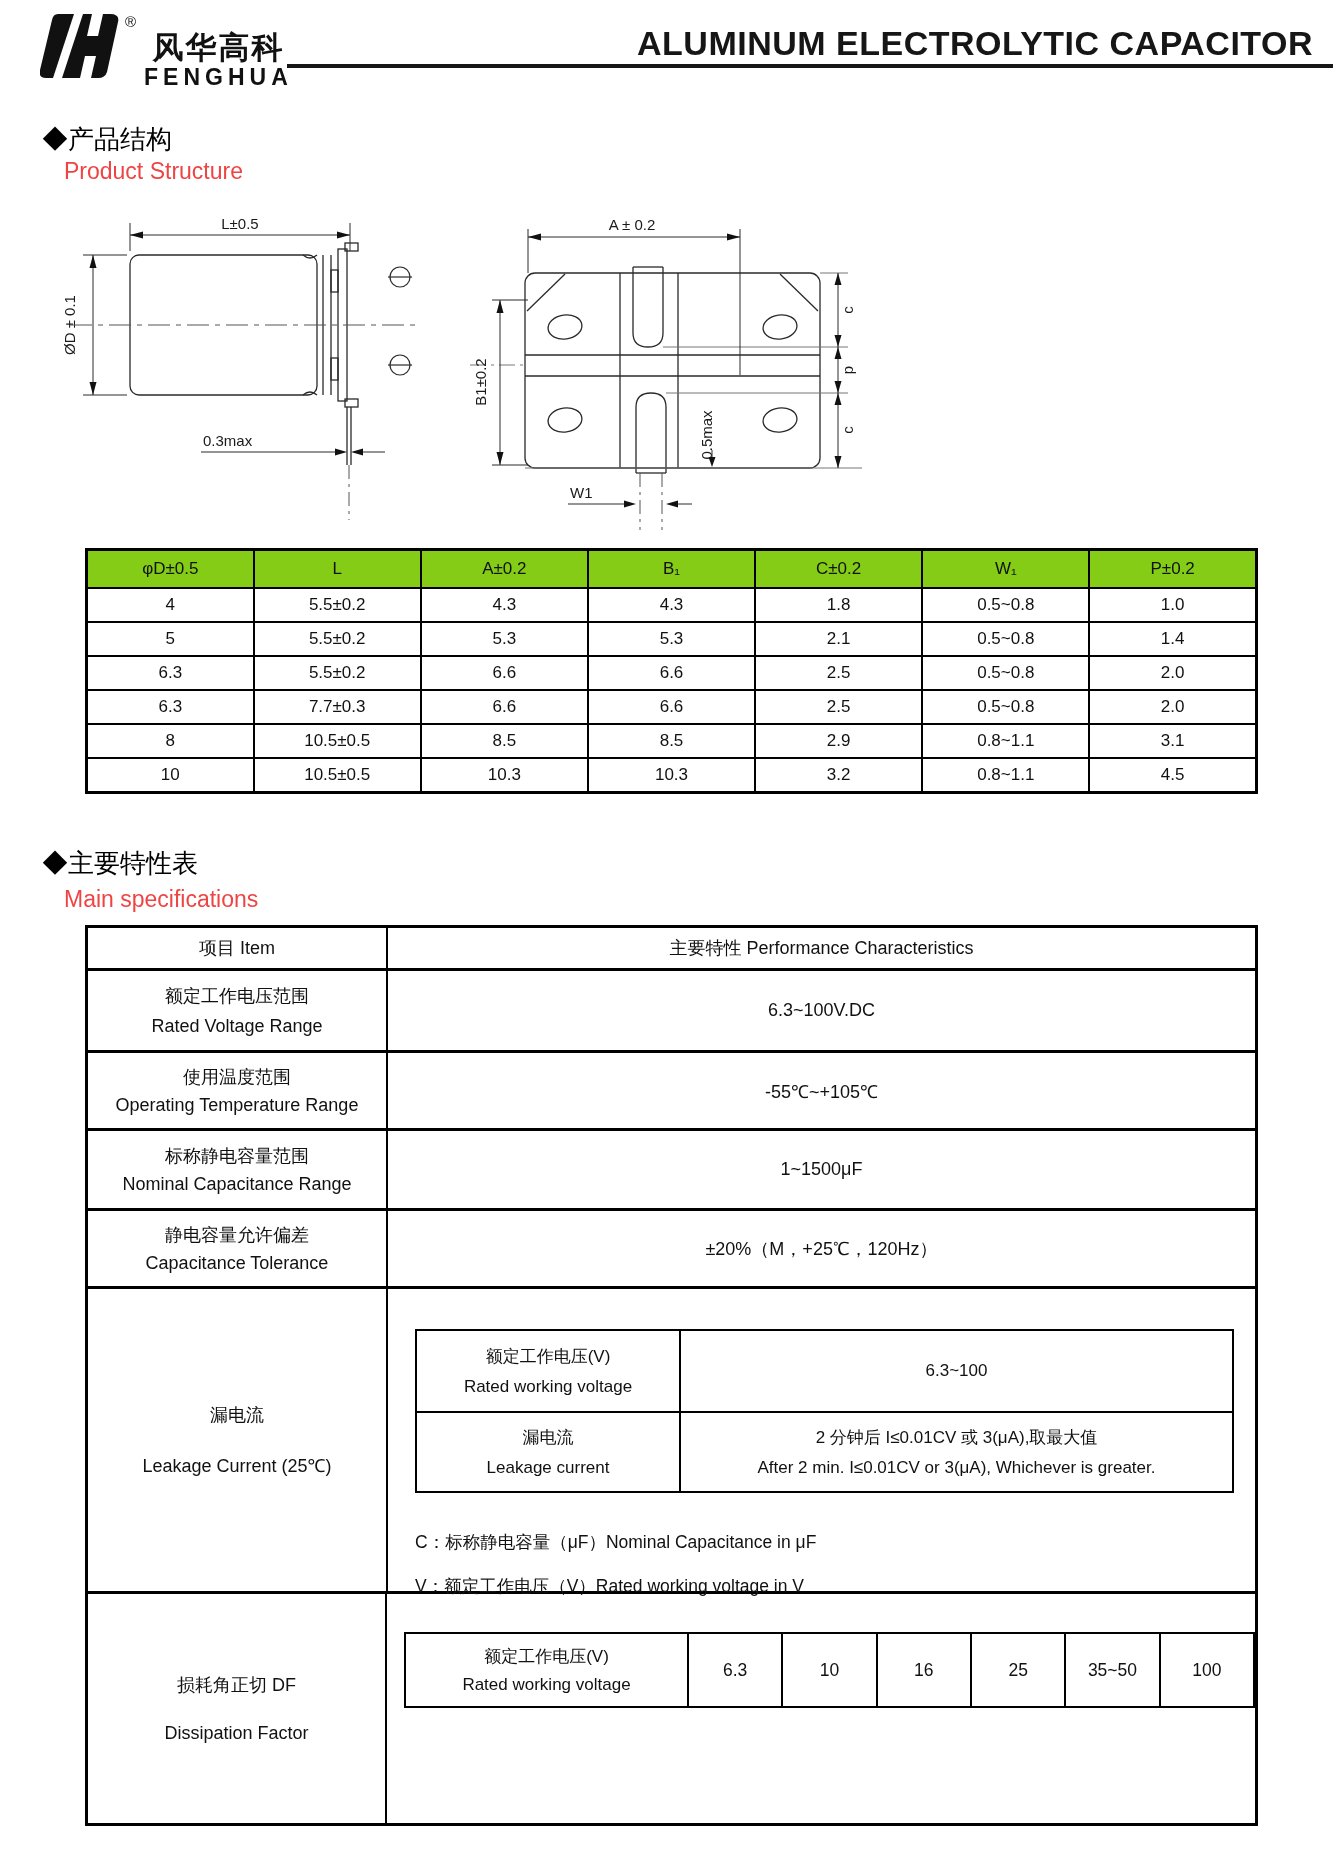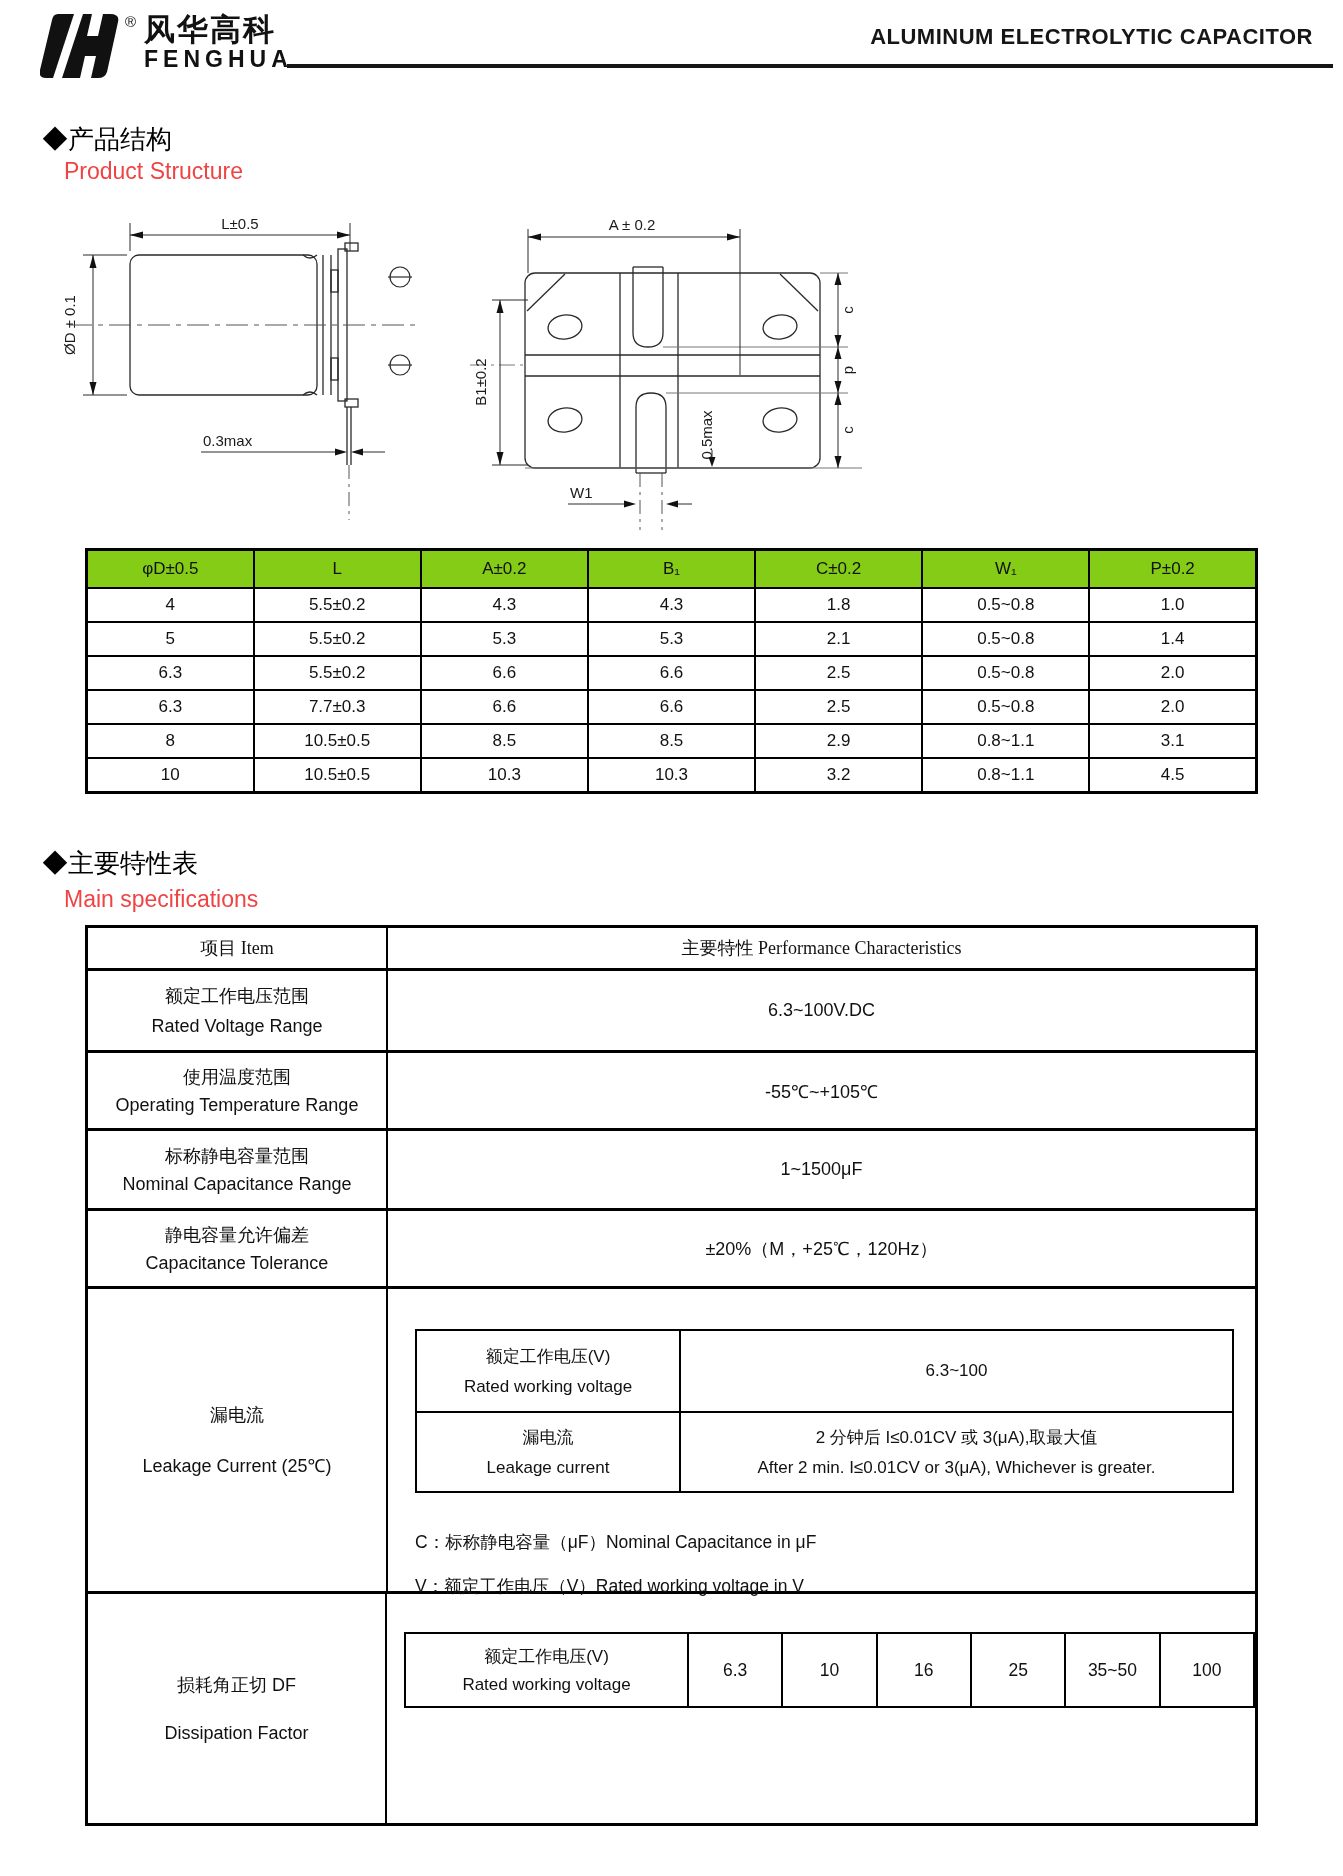--- a/index.html
+++ b/index.html
@@ -4,24 +4,24 @@
 <style>
   html,body { margin:0; padding:0; background:#fff; }
   .page {
     position:relative; width:1343px; height:1876px; background:#ffffff;
     font-family:"Liberation Sans", sans-serif; color:#111; overflow:hidden;
   }
   
   .logo-block { position:absolute; top:14px; left:40px; display:flex; align-items:flex-start; }
   .emblem { display:block; }
   .reg-mark { font-size:15px; margin:0 2px 0 3px; line-height:1; }
-  .brand-text { margin-left:6px; margin-top:0; }
+  .brand-text { margin-left:6px; margin-top:18px;text-align:center; }
   .brand-cn { font-size:31px; font-weight:bold; letter-spacing:2px; line-height:1.05; }
   .brand-en { font-size:23px; font-weight:bold; letter-spacing:5px; line-height:1.1; }
-  .doc-title { position:absolute; top:24px; right:30px; font-size:22px; font-weight:bold; letter-spacing:0.5px; color:#161616; }
+  .doc-title { position:absolute; top:24px; right:30px; font-size:34px; font-weight:bold; letter-spacing:0.5px; color:#161616; }
   .title-rule { position:absolute; top:64px; left:287px; width:1046px; height:4px; background:#161616; }
   
   .sec-cn { position:absolute; left:42px; font-size:26px; color:#000; }
   .sec-en { position:absolute; left:64px; font-size:23px; color:#ef4444; }
   .s1-cn { top:122px; } .s1-en { top:158px; }
   .s2-cn { top:846px;text-align:center; } .s2-en { top:886px; }
   
   .drawings { position:absolute; top:198px; left:0; width:1213px; height:350px;margin-top:17px; }
   .svg-left  { position:absolute; left:55px;  top:0; }
   .svg-right { position:absolute; left:470px; top:0; }
@@ -32,21 +32,21 @@
   .dim-table th { height:34px; background:#84cc16; }
   .dim-table td { height:30px; background:#fff; }
   .dim-table { border:3px solid #000; }
   
   .spec-table { position:absolute; top:925px; left:85px; width:1173px; border:3px solid #000; box-sizing:border-box; background:#fff; }
   .spec-row { display:flex; box-sizing:border-box; }
   .spec-row + .spec-row { border-top:3px solid #000; }
   .sl { width:300px; border-right:2px solid #000; box-sizing:border-box; display:flex; flex-direction:column;
         align-items:center; justify-content:space-evenly; text-align:center; font-size:18px; padding:6px 6px; }
   .sr { flex:1; display:flex; align-items:center; justify-content:center; font-size:18px; }
-  .h-head { height:40px; } .h-head .sl, .h-head .sr { justify-content:center; font-size:18px;font-family:Liberation Serif, serif; }
+  .h-head { height:40px; } .h-head .sl, .h-head .sr { justify-content:center; font-size:18px; }
   .h-r1 { height:82px; } .h-r2 { height:78px; } .h-r3 { height:80px; } .h-r4 { height:78px; }
   .h-leak { height:305px; } .h-df { height:232px; }
   .sl-tall { justify-content:center; gap:26px; }
   .sr-complex { flex-direction:column; align-items:flex-start; justify-content:flex-start;gap:13px; }
   
   .ltab { margin:40px 0 0 27px; width:819px; border:2.5px solid #000; box-sizing:border-box; }
   .ltab-row { display:flex; height:80px; box-sizing:border-box; }
   .ltab-row + .ltab-row { border-top:2.5px solid #000; }
   .ltab-l { width:264px; border-right:2.5px solid #000; box-sizing:border-box; display:flex; flex-direction:column;
             justify-content:space-evenly; align-items:center; text-align:center; font-size:17px; padding:5px 2px; }

